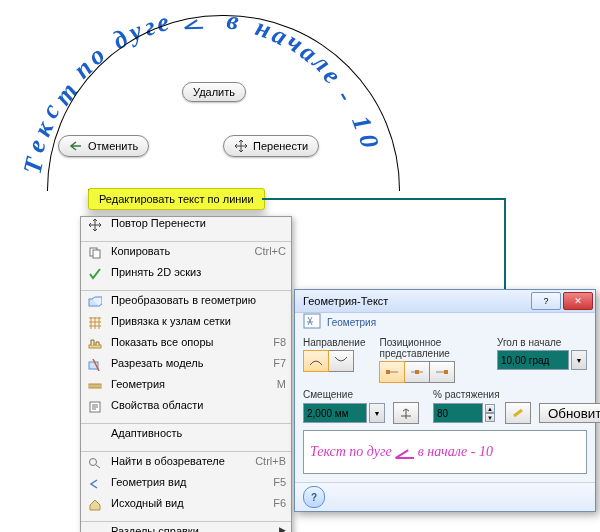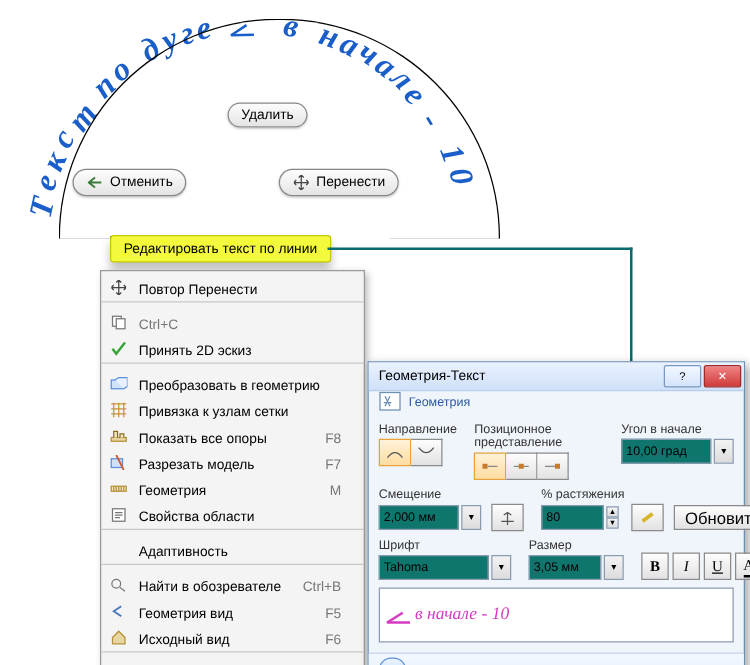--- a/index.html
+++ b/index.html
@@ -9,21 +9,21 @@
 
 .arc-line{position:absolute;left:47px;top:15px;width:351px;height:175px;border:1.5px solid #000;border-bottom:none;border-top-left-radius:175px 175px;border-top-right-radius:175px 175px}
 
 .pill{position:absolute;display:flex;align-items:center;gap:5px;padding:3px 10px;border:1px solid #888;border-radius:12px;background:linear-gradient(#fdfdfd,#e4e4e4);box-shadow:0 1px 2px rgba(0,0,0,.25);cursor:pointer}
 .pill .ic{display:inline-flex;width:14px;height:14px;align-items:center;justify-content:center}
 
 .editline{position:absolute;left:88px;top:188px;padding:4px 10px;background:#f3f93b;border:1px solid #c5c900;border-radius:3px;box-shadow:0 6px 8px rgba(0,0,0,.25);cursor:pointer}
 .sel-handle{position:absolute;width:6px;height:6px;background:#3bd23b;border:1px solid #0a7a0a}
 
 .menu{position:absolute;left:80px;top:216px;width:210px;background:#f4f4f4;border:1px solid #9a9a9a;box-shadow:2px 2px 6px rgba(0,0,0,.3)}
-.menu .row{display:flex;align-items:flex-end;height:21px;padding:0 18px 0 4px;cursor:default}
+.menu .row{display:flex;align-items:flex-start;height:21px;padding:0 5px 0 4px;cursor:default}
 .menu .icon{width:20px;height:16px;display:flex;align-items:center;justify-content:center;margin-right:6px}
 .menu .lbl{flex:1}
 .menu .sc{color:#777}
 .menu .tri{color:#333;font-size:9px;margin-left:4px}
 .menu hr{border:none;border-top:1px solid #c8c8c8;margin:3px 0}
 
 .conn{position:absolute;background:#0a6b6f}
 
 .dlg{position:absolute;left:294px;top:289px;width:300px;border:1px solid #6b8fb5;background:#f0f4fb;box-shadow:3px 3px 8px rgba(0,0,0,.35);font-size:10px}
 .dlg .titlebar{display:flex;align-items:center;height:22px;background:linear-gradient(#eaf2ff,#cfe0f9);border-bottom:1px solid #b7cdea;padding:0 2px 0 8px;font-size:11px}
@@ -130,20 +130,21 @@
       <span class="lbl">Повтор Перенести</span>
     </div>
     <hr>
     <div class="row">
       <span class="icon">
           <svg width="14" height="14" viewBox="0 0 14 14">
             <rect x="2" y="2" width="7" height="8" fill="#fff" stroke="#777"></rect>
             <rect x="5" y="4" width="7" height="8" fill="#fff" stroke="#777"></rect>
           </svg>
         </span>
+      <span class="lbl">Копировать</span>
       <span class="sc">Ctrl+C</span>
     </div>
     <div class="row">
       <span class="icon">
           <svg width="14" height="12" viewBox="0 0 14 12">
             <path d="M2 6l3 4 7-9" stroke="#3aa23a" stroke-width="2" fill="none"></path>
           </svg>
         </span>
       <span class="lbl">Принять 2D эскиз</span>
     </div>
@@ -333,47 +334,23 @@
             <div class="tgl" style="margin-left:8px">
                 <svg width="14" height="12">
                   <path d="M3 9l8-6" stroke="#d8b42a" stroke-width="3"></path>
                 </svg>
               </div>
             <button class="btn" style="margin-left:6px">Обновить</button>
           </div>
         </div>
       </div>
 
-      <div class="row2" style="align-items:flex-end">
-        <div class="col">
-          <div class="lblf">Шрифт</div>
-          <div class="fld">
-            <input class="txt" style="width: 80px;" value="Tahoma">
-            <div class="drp">▼</div>
-          </div>
-        </div>
-        <div class="col">
-          <div class="lblf">Размер</div>
-          <div class="fld">
-            <input class="txt" style="width: 50px;" value="3,05 мм">
-            <div class="drp">▼</div>
-          </div>
-        </div>
-        <div class="fld" style="gap:3px">
-          <div class="fmtbtn" style="font-weight:bold">B</div>
-          <div class="fmtbtn" style="font-style:italic">I</div>
-          <div class="fmtbtn" style="text-decoration:underline">U</div>
-          <div class="fmtbtn">
-              <span style="border-bottom:2px solid #000">A</span>
-            </div>
-
-        </div>
-      </div>
 
       <div class="preview">
+        <span>Текст по дуге </span>
         <span class="smallangle"></span>
         <span> в начале - 10</span>
       </div>
     </div>
     <div class="footer">
       <div class="info">?</div>
 
     </div>
   </div>
 </div>

